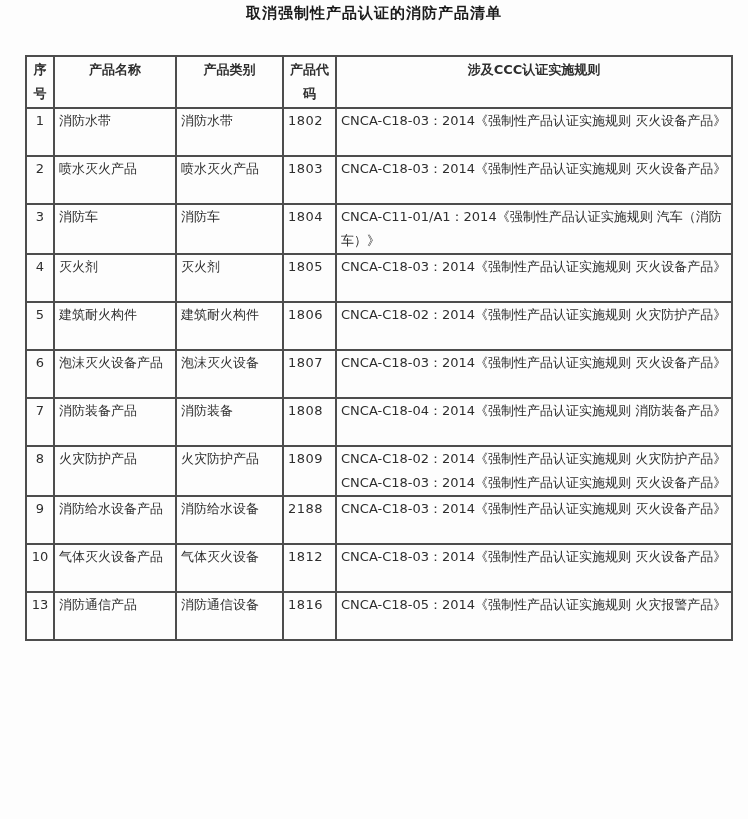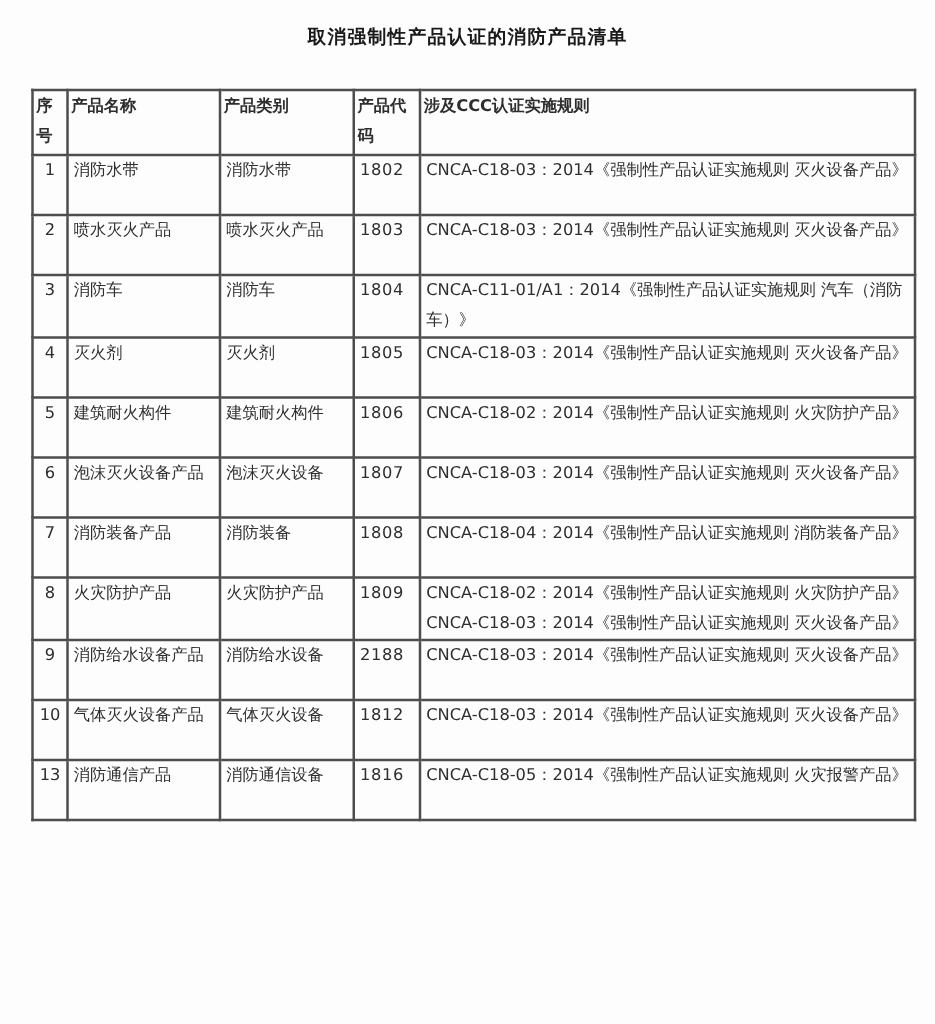--- a/index.html
+++ b/index.html
@@ -7,21 +7,21 @@
     padding: 0;
     background: #fdfdfd;
     font-family: "DejaVu Sans", "Liberation Sans", sans-serif;
     color: #2e2e2e;
   }
   .page {
     width: 748px;
     min-height: 819px;
     background: #fdfdfd;
     box-sizing: border-box;
-    padding-top: 20px;
+    padding-top: 4px;
   }
   .page-title {
     margin: 0 0 32px 0;
     text-align: center;
     font-size: 15px;
     font-weight: bold;
     letter-spacing: 1px;
     color: #1a1a1a;
   }
   table.products {
@@ -40,21 +40,21 @@
     border: 2px solid #4d4d4d;
     vertical-align: top;
     font-size: 13px;
     line-height: 24px;
     padding: 0 4px;
     word-break: break-all;
     overflow-wrap: break-word;
   }
   thead th {
     font-weight: bold;
-    text-align: left;
+    text-align: center;
     height: 48px;
     padding: 1px 2px;
   }
   tbody td { height: 46px; }
   td.col-no   { text-align: center; padding: 0 1px; }
   td.col-code { letter-spacing: 0.5px; }
   .rule-line  { margin: 0; }
 </style>
 </head>
 <body>

